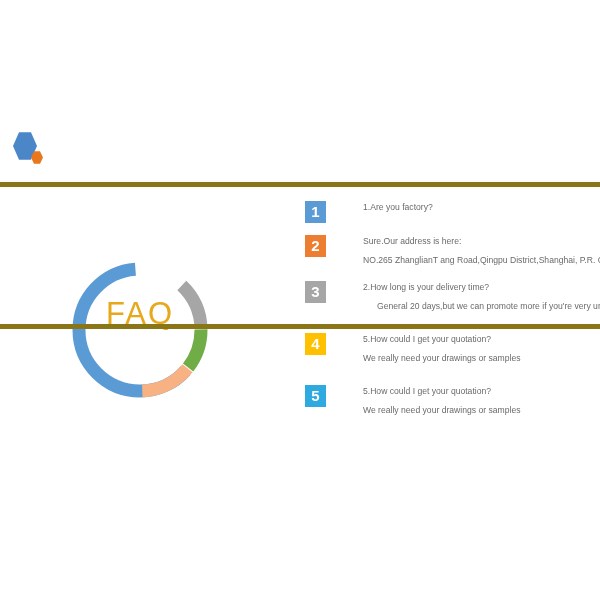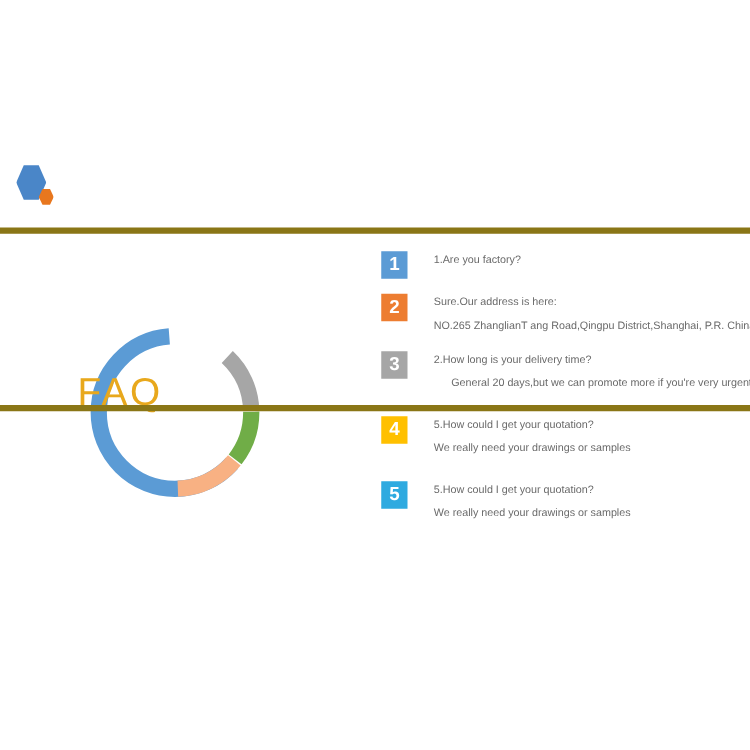--- a/index.html
+++ b/index.html
@@ -65,20 +65,21 @@
     width: 156px;
     height: 156px;
     z-index: 10;
   }
   .donut-wrap svg { display: block; overflow: visible; }
   .faq-label {
     position: absolute;
     left: 62px;
     top: 296px;
     width: 156px;
+    text-align: center;
     font-size: 31px;
     letter-spacing: 2px;
     color: #e8a81c;
     font-family: "Liberation Sans", sans-serif;
     z-index: 20;
   }
 
   
   .faq-list {
     position: absolute;
@@ -99,21 +100,21 @@
     height: 22px;
     color: #ffffff;
     font-size: 15px;
     font-weight: bold;
     line-height: 22px;
     text-align: center;
     font-family: "Liberation Sans", sans-serif;
     z-index: 50;
   }
   .faq-body {
-    margin-left: 42px;
+    margin-left: 58px;
     min-height: 26px;
   }
   .faq-line {
     font-size: 8.6px;
     color: #6a6a6a;
     line-height: 19px;
     white-space: nowrap;
     font-family: "Liberation Sans", sans-serif;
   }
   .faq-line.indent { padding-left: 14px; }

